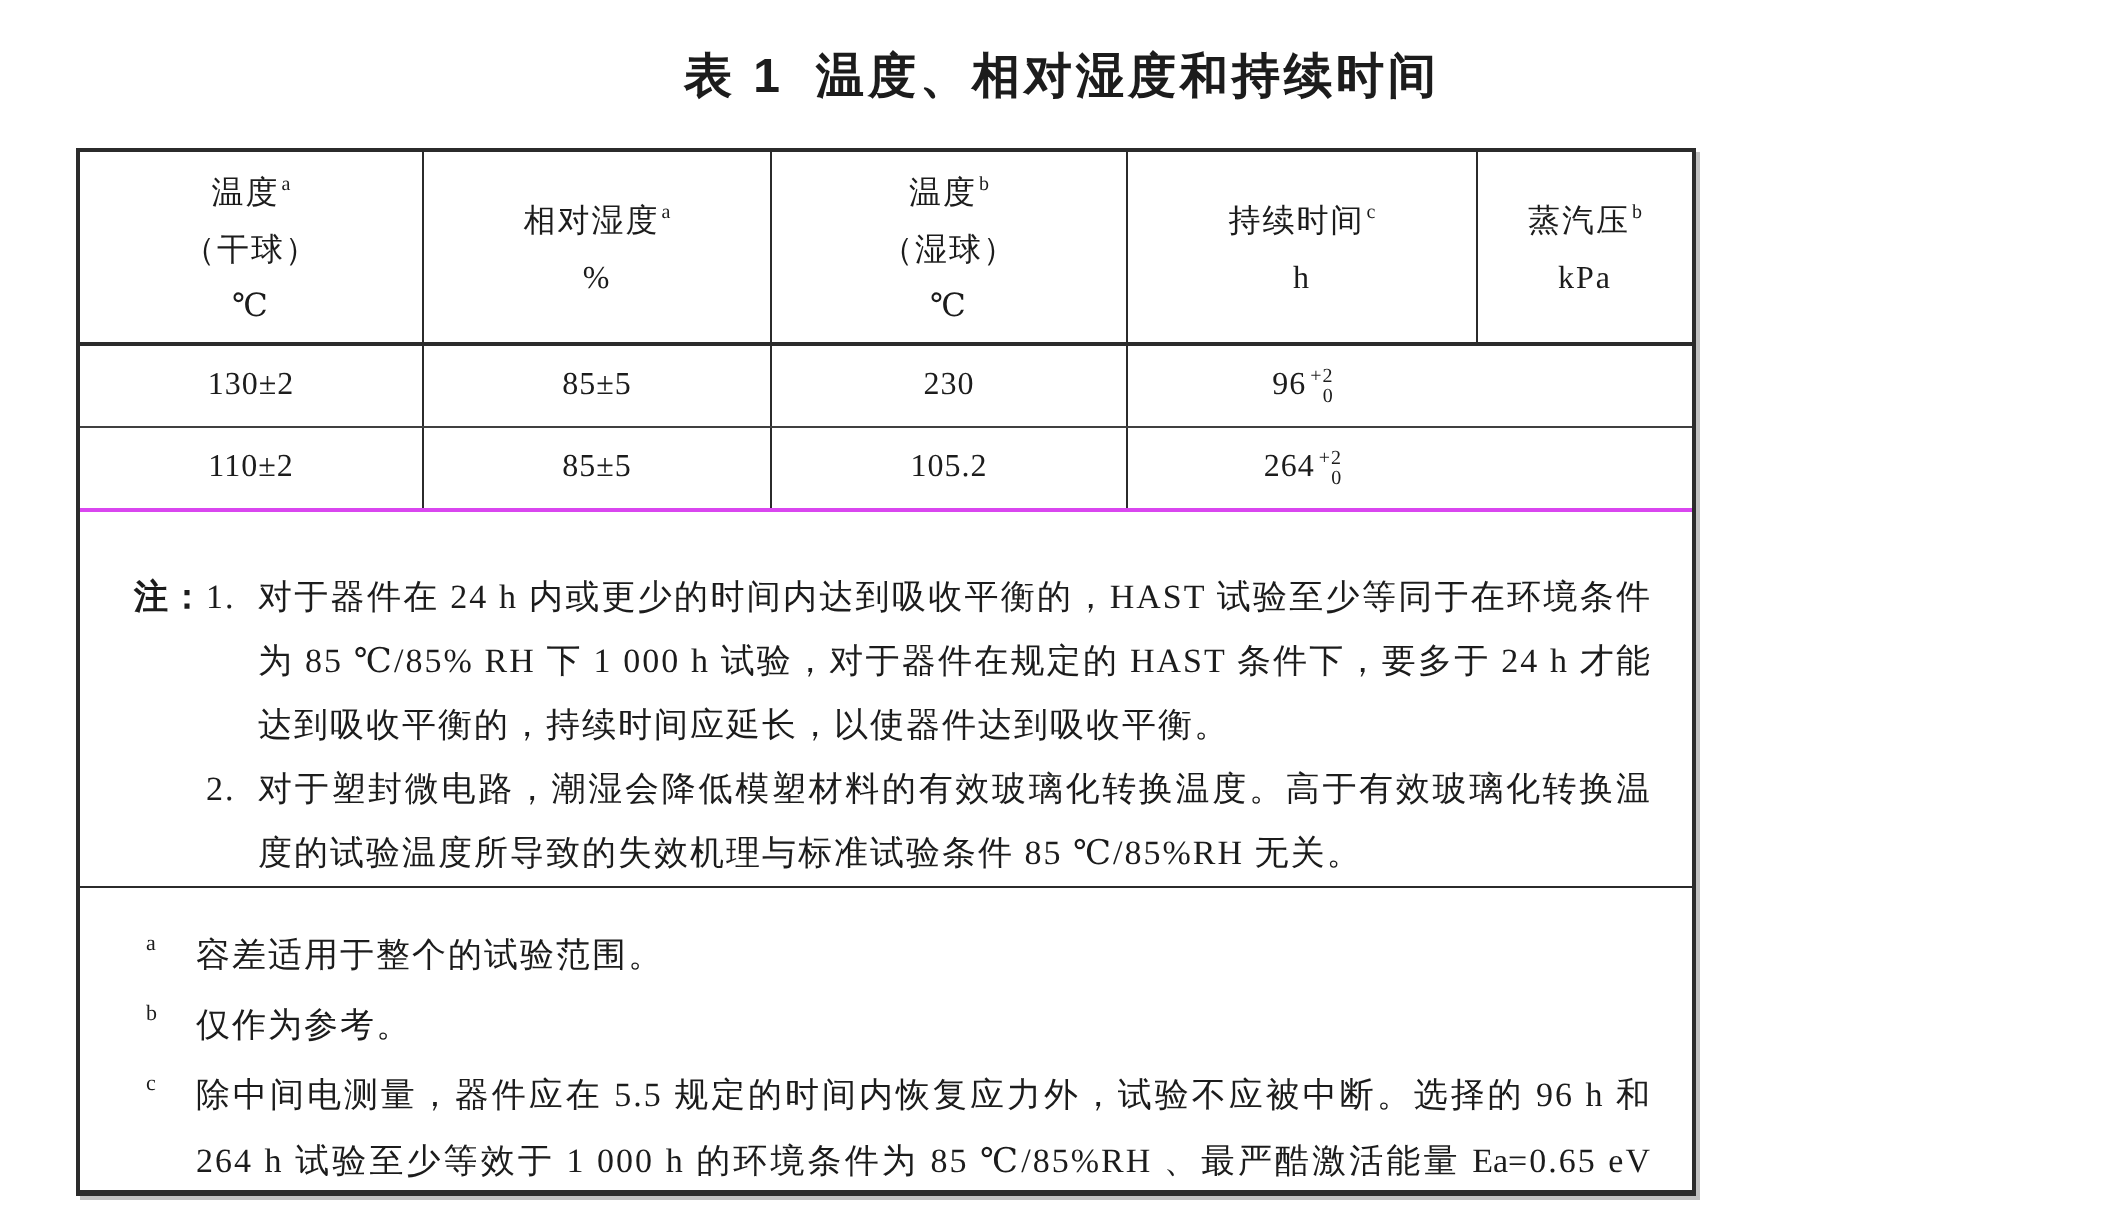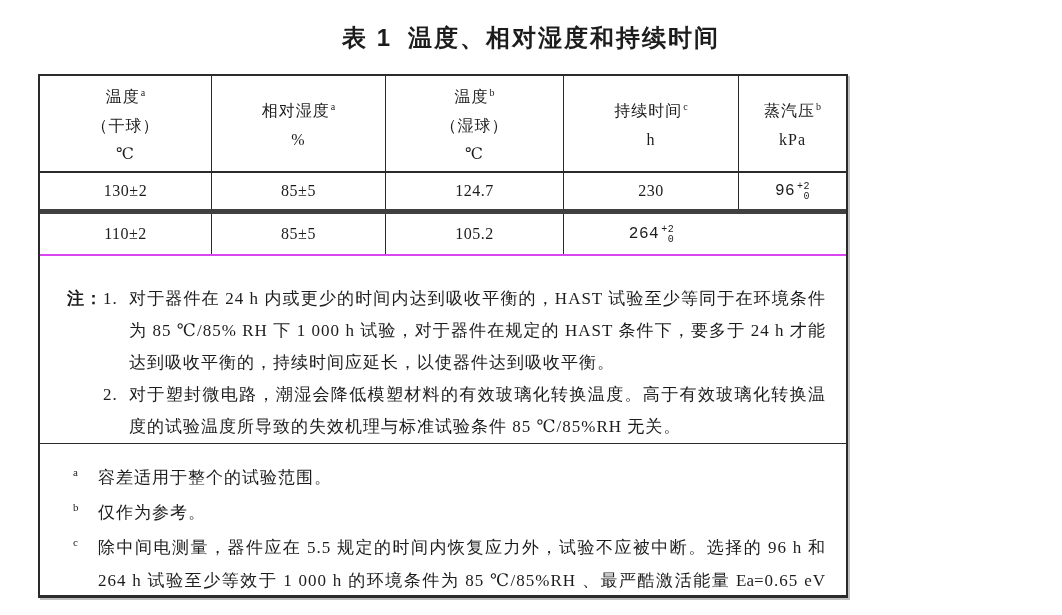--- a/index.html
+++ b/index.html
@@ -35,28 +35,28 @@
   .thead { height: 97px; border-bottom: 2px solid #2b2b2b; }
   .hcell {
     border-right: 1px solid #2b2b2b;
     display: flex; flex-direction: column; justify-content: center; align-items: center;
     font-size: 16px; line-height: 28px; letter-spacing: 1px; text-align: center;
   }
   .hcell:last-child { border-right: none; }
   sup.mark { font-size: 10px; letter-spacing: 0; margin-left: 1px; }
 
   
-  .drow { height: 41px; border-bottom: 5px solid #404040; }
+  .drow { height: 41px; border-bottom: 1px solid #404040; }
   .drow.last { height: 42px; border-bottom: 2px solid #d946ef; text-align: right; }
   .dcell {
     border-right: 1px solid #2b2b2b;
     display: flex; justify-content: center; align-items: center;
     font-size: 16px; letter-spacing: 0.5px;
   }
-  .dcell:last-child { border-right: none; font-family: Liberation Mono, monospace; }
+  .dcell:last-child { border-right: none; }
   .tol {
     display: inline-flex; flex-direction: column; align-items: flex-end;
     font-size: 10px; line-height: 10px; margin-left: 2px; transform: translateY(1px);
   }
 
   
   .notes {
     height: 188px; border-bottom: 1px solid #2b2b2b;
     padding: 27px 20px 0 27px;
     font-size: 17px; line-height: 32px; letter-spacing: 1px;
@@ -102,21 +102,20 @@
     </div>
     <div class="hcell">
       <div><span>蒸汽压</span><sup class="mark">b</sup></div>
       <div>kPa</div>
     </div>
   </div>
 
   <div class="drow grid5">
     <div class="dcell">130±2</div>
     <div class="dcell">85±5</div>
-    <div class="dcell">124.7</div>
     <div class="dcell">230</div>
     <div class="dcell">
       <span>96</span>
         <span class="tol">
           <span>+2</span>
           <span>0</span>
         </span>
     </div>
   </div>
 

